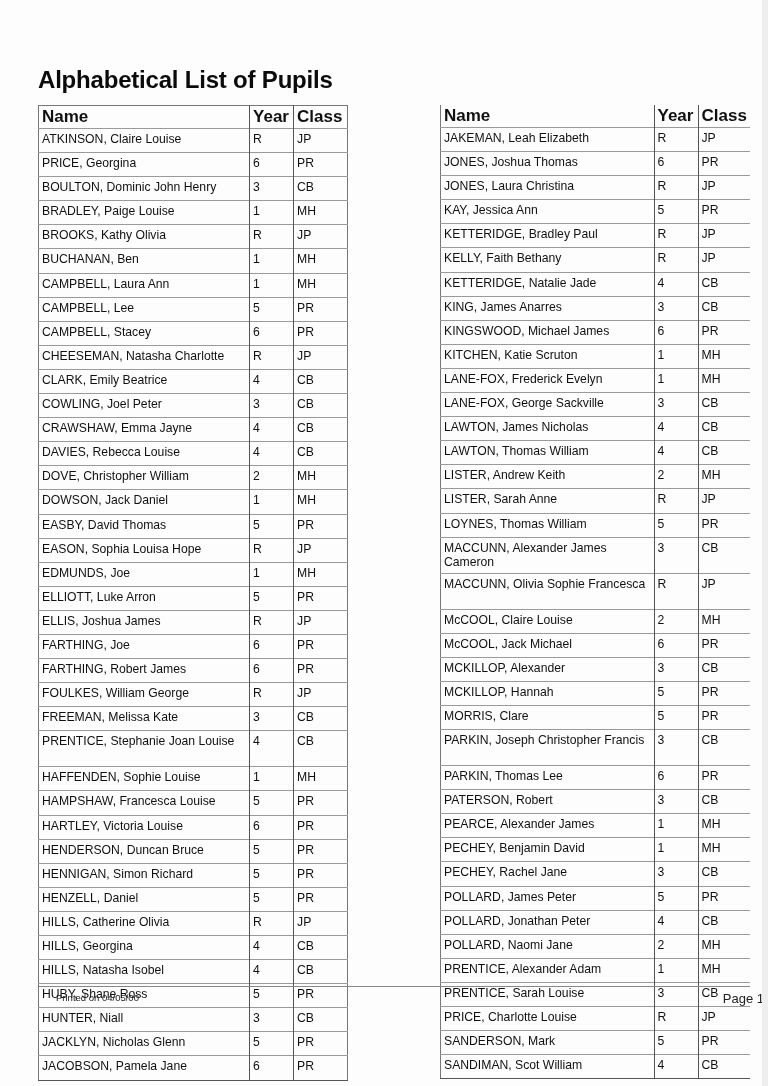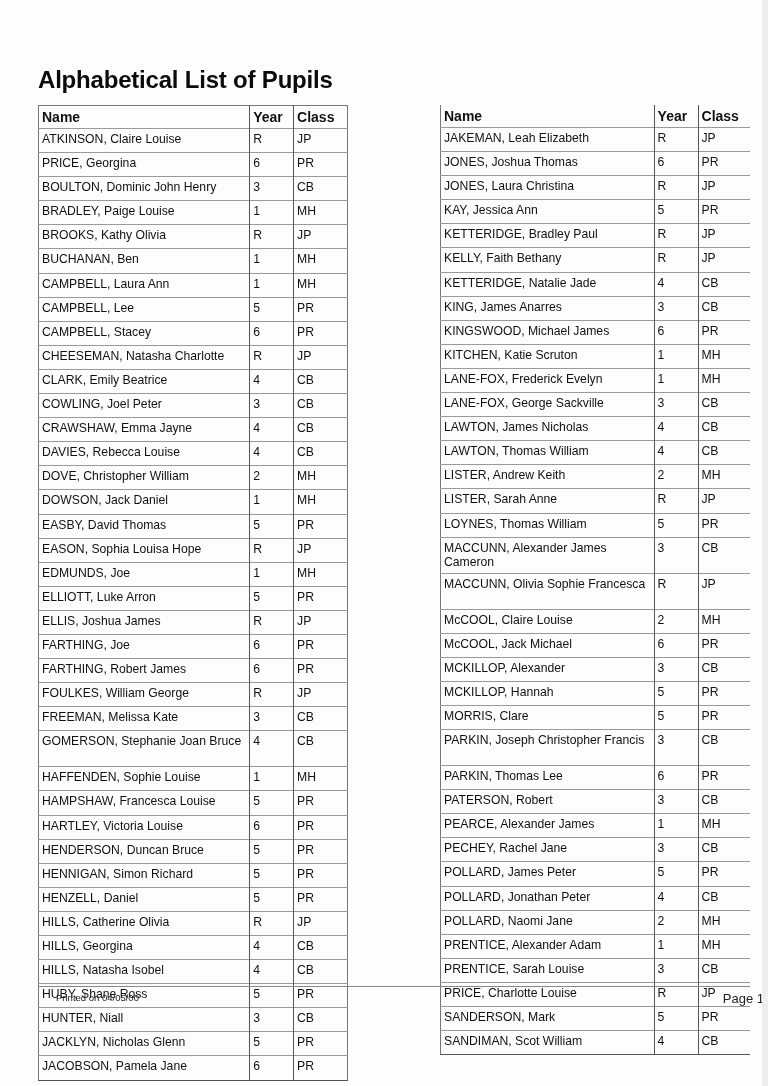--- a/index.html
+++ b/index.html
@@ -1,21 +1,21 @@
 <!DOCTYPE html>
 <html><head>
 <meta charset="utf-8">
 <style>
   html, body { margin: 0; padding: 0; background: #fdfdfd; }
   body { width: 768px; height: 1086px; position: relative; overflow: hidden;
          font-family: "Liberation Sans", sans-serif; color: #111; }
   .title { position: absolute; left: 38px; top: 66px; font-size: 24px; font-weight: bold; letter-spacing: -0.2px; color: #0b0b0b; }
   table.pupils { position: absolute; border-collapse: collapse; font-size: 12.2px; }
   table.pupils td, table.pupils th { padding: 0 0 0 3px; height: 20.1px; line-height: 14px; vertical-align: top; text-align: left; }
-  table.pupils th { font-weight: bold; font-size: 14px; padding-top: 4px; height: 18px; }
+  table.pupils th { font-weight: bold; font-size: 17px; padding-top: 4px; height: 18px; }
   table.pupils td { padding-top: 3px; border-top: 1px solid #9a9a9a; }
   table.pupils td.yr, table.pupils th.yr { border-left: 1px solid #555; }
   table.pupils td.cl, table.pupils th.cl { border-left: 1px solid #555; }
   table.pupils tr.tall td { height: 32px; }
   #left { left: 38px; top: 105px; width: 310px; border: 1px solid #777; border-bottom: 1px solid #555; }
   #left col.n { width: 212px; } #left col.y { width: 44px; } #left col.c { width: 54px; }
   #right { left: 440px; top: 105px; width: 310px; border-left: 1px solid #777; border-bottom: 1px solid #555; }
   #right col.n { width: 214px; } #right col.y { width: 44px; } #right col.c { width: 52px; }
   .hr-footer { position: absolute; left: 38px; top: 986px; width: 712px; border-top: 1px solid #888; }
   .printed { position: absolute; left: 40px; top: 992px; font-size: 9.5px; color: #222; padding-left: 16px; }
@@ -160,21 +160,21 @@
         <td>FOULKES, William George</td>
         <td class="yr">R</td>
         <td class="cl">JP</td>
       </tr>
       <tr>
         <td>FREEMAN, Melissa Kate</td>
         <td class="yr">3</td>
         <td class="cl">CB</td>
       </tr>
       <tr class="tall">
-        <td>GOMERSON, Stephanie Joan Bruce</td>
+        <td>PRENTICE, Stephanie Joan Louise</td>
         <td class="yr">4</td>
         <td class="cl">CB</td>
       </tr>
       <tr>
         <td>HAFFENDEN, Sophie Louise</td>
         <td class="yr">1</td>
         <td class="cl">MH</td>
       </tr>
       <tr>
         <td>HAMPSHAW, Francesca Louise</td>
@@ -387,20 +387,25 @@
         <td>PATERSON, Robert</td>
         <td class="yr">3</td>
         <td class="cl">CB</td>
       </tr>
       <tr>
         <td>PEARCE, Alexander James</td>
         <td class="yr">1</td>
         <td class="cl">MH</td>
       </tr>
       <tr>
+        <td>PECHEY, Benjamin David</td>
+        <td class="yr">1</td>
+        <td class="cl">MH</td>
+      </tr>
+      <tr>
         <td>PECHEY, Rachel Jane</td>
         <td class="yr">3</td>
         <td class="cl">CB</td>
       </tr>
       <tr>
         <td>POLLARD, James Peter</td>
         <td class="yr">5</td>
         <td class="cl">PR</td>
       </tr>
       <tr>

